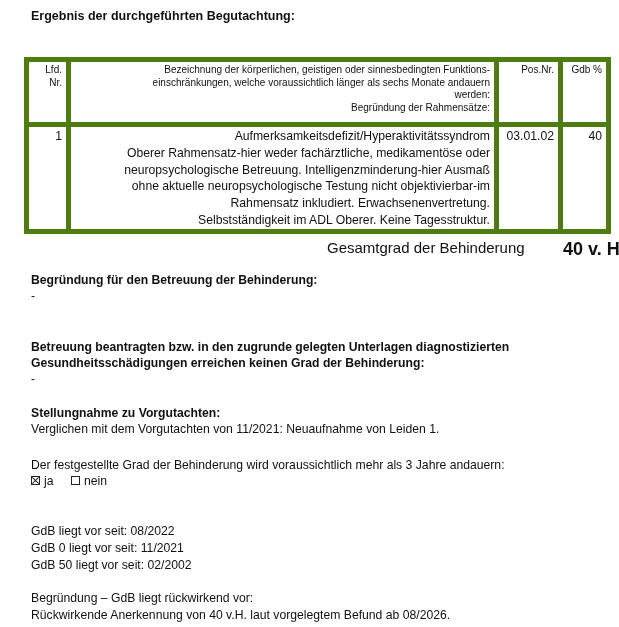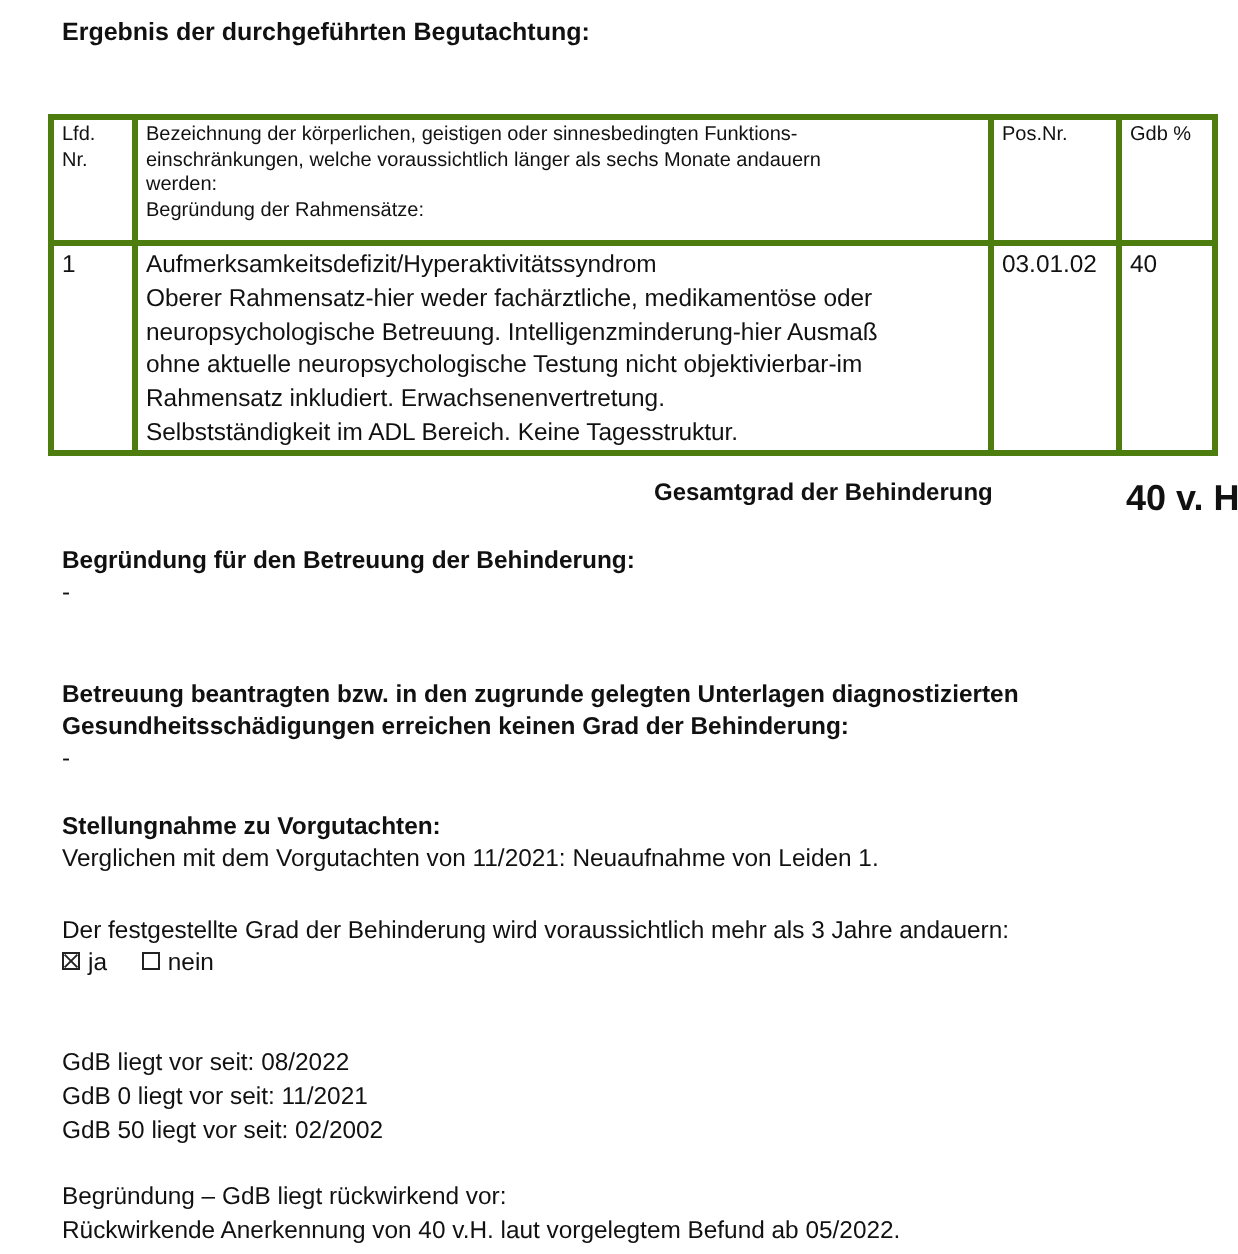--- a/index.html
+++ b/index.html
@@ -11,28 +11,28 @@
   .bold { font-weight: bold; }
   .hdr { font-size: 10px; line-height: 12.5px; }
 
   #result-title { left: 31px; top: 9px; font-size: 12.5px; font-weight: bold; }
 
   table#assessment-table {
     position: absolute; left: 24px; top: 57px; width: 582px;
     border-collapse: collapse; table-layout: fixed;
   }
   #assessment-table td {
-    border: 3px solid #4d7c0f; vertical-align: top; padding: 2px 4px;
+    border: 5px solid #4d7c0f; vertical-align: top; padding: 2px 4px; text-align: right;
   }
   #assessment-table .head td { height: 56px; }
   #assessment-table .head td div { white-space: normal; }
   #assessment-table .body td { font-size: 12.2px; line-height: 16.8px; padding-top: 1px; padding-bottom: 0px; }
   col.c1 { width: 42px; } col.c2 { width: 428px; } col.c3 { width: 64px; } col.c4 { width: 48px; }
 
-  #total-label { left: 327px; top: 239px; font-size: 12px; font-weight: bold; }
+  #total-label { left: 327px; top: 239px; font-size: 15px; font-weight: normal; }
   #total-value { left: 563px; top: 239px; font-size: 18px; font-weight: bold; }
 
   .line { font-size: 12.2px; line-height: 16.6px; }
   .cb { display: inline-block; width: 9px; height: 9px; border: 1px solid #222; position: relative; top: 0px; margin-right: 4px; box-sizing: border-box; }
   .cb.checked::before, .cb.checked::after {
     content: ""; position: absolute; left: 3px; top: -1px; width: 1px; height: 9px; background: #222;
   }
   .cb.checked::before { transform: rotate(45deg); }
   .cb.checked::after { transform: rotate(-45deg); }
 </style>
@@ -64,21 +64,21 @@
     <td class="hdr">Gdb %</td>
   </tr>
   <tr class="body">
     <td>1</td>
     <td>
       <div>Aufmerksamkeitsdefizit/Hyperaktivitätssyndrom</div>
       <div>Oberer Rahmensatz-hier weder fachärztliche, medikamentöse oder</div>
       <div>neuropsychologische Betreuung.  Intelligenzminderung-hier Ausmaß</div>
       <div>ohne aktuelle neuropsychologische Testung nicht objektivierbar-im</div>
       <div>Rahmensatz inkludiert. Erwachsenenvertretung.</div>
-      <div>Selbstständigkeit im ADL Bereich. Keine Tagesstruktur.</div>
+      <div>Selbstständigkeit im ADL Oberer. Keine Tagesstruktur.</div>
     </td>
     <td>03.01.02</td>
     <td>40</td>
   </tr>
 </tbody>
   </table>
 
 <div id="total-label" class="abs">Gesamtgrad der Behinderung</div>
 <div id="total-value" class="abs">40 v. H.</div>
 
@@ -96,13 +96,13 @@
 <div class="abs line" style="left:31px; top:473px;">
   <span><span class="cb checked"></span><span>ja</span></span>
   <span style="margin-left:14px;"><span class="cb"></span><span>nein</span></span>
 </div>
 
 <div class="abs line" style="left:31px; top:523px;">GdB liegt vor seit: 08/2022</div>
 <div class="abs line" style="left:31px; top:540px;">GdB 0 liegt vor seit: 11/2021</div>
 <div class="abs line" style="left:31px; top:557px;">GdB 50 liegt vor seit: 02/2002</div>
 
 <div class="abs line" style="left:31px; top:590px;">Begründung – GdB liegt rückwirkend vor:</div>
-<div class="abs line" style="left:31px; top:607px;">Rückwirkende Anerkennung von 40 v.H. laut vorgelegtem Befund ab 05/2022.</div>
+<div class="abs line" style="left:31px; top:607px;">Rückwirkende Anerkennung von 40 v.H. laut vorgelegtem Befund ab 08/2026.</div>
 
 </body></html>

